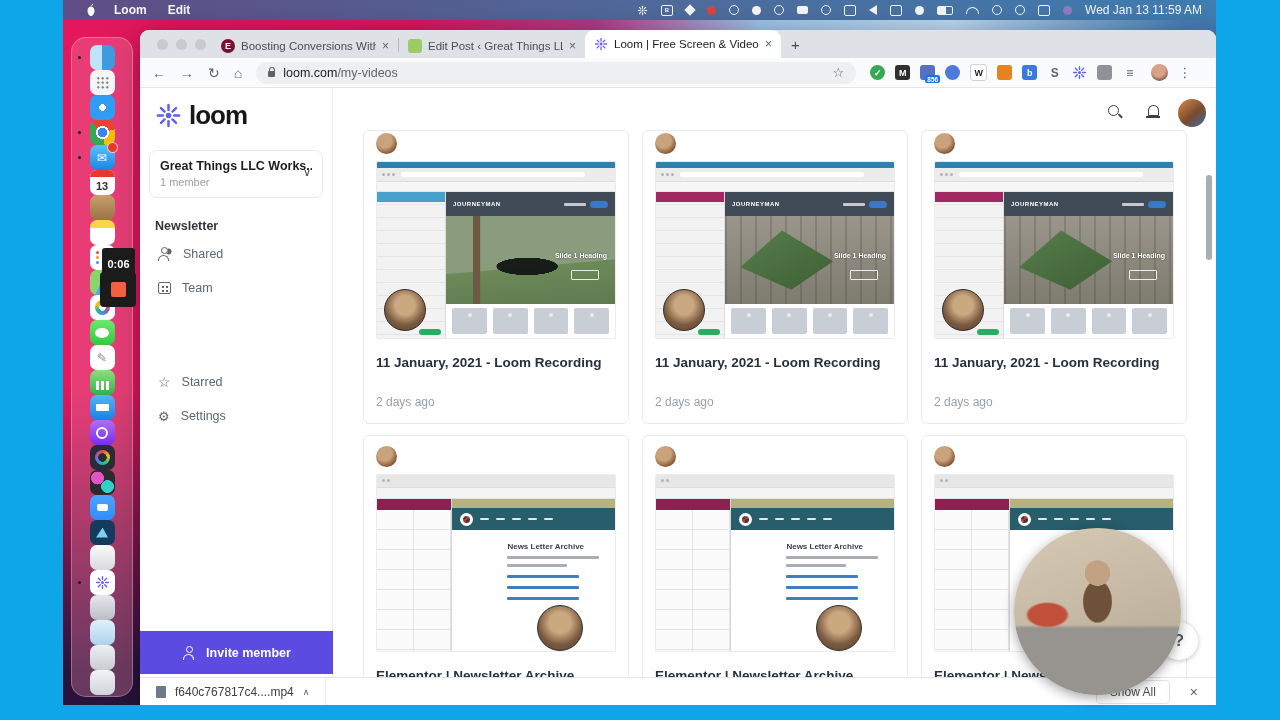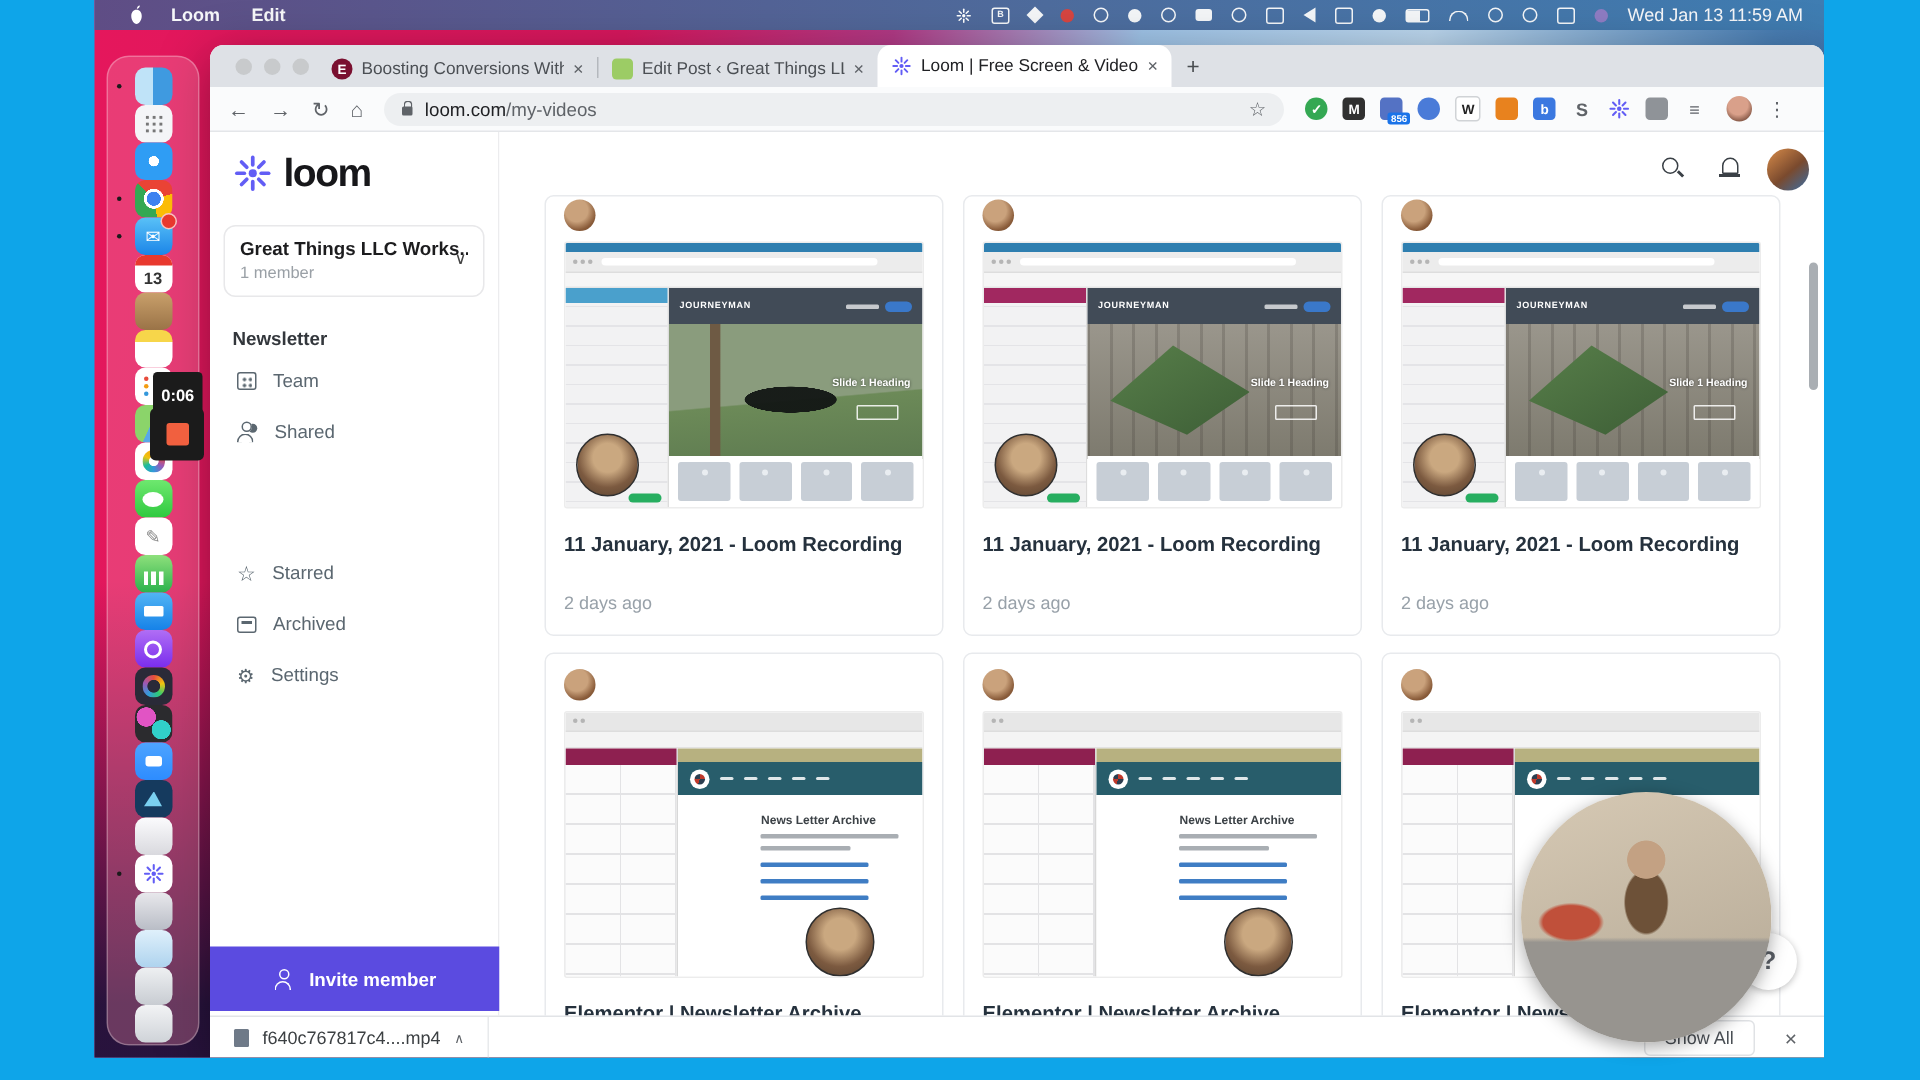--- a/index.html
+++ b/index.html
@@ -420,36 +420,32 @@
             <span class="logo-word">loom</span>
           </div>
           <div class="ws-card">
             <div class="ws-name">Great Things LLC Works...</div>
             <div class="ws-sub">1 member</div>
             <span class="ws-chev">∨</span>
           </div>
           <div class="lib-label">Newsletter</div>
           <div class="nav">
             <div class="nav-item">
+              <span class="i-person i-people"></span>
+              <span>Shared</span>
+            </div>
+            <div class="nav-item">
               <span class="i-team"></span>
               <span>Team</span>
-            </div>
-            <div class="nav-item">
-              <span class="i-person i-people"></span>
-              <span>Shared</span>
             </div>
           </div>
           <div class="nav2">
             <div class="nav-item">
               <span class="i-star">☆</span>
               <span>Starred</span>
-            </div>
-            <div class="nav-item">
-              <span class="i-arch"></span>
-              <span>Archived</span>
             </div>
             <div class="nav-item">
               <span class="i-gear">⚙</span>
               <span>Settings</span>
             </div>
           </div>
           <div class="invite">
             <span class="i-person"></span>
             <span>Invite member</span>
           </div>

